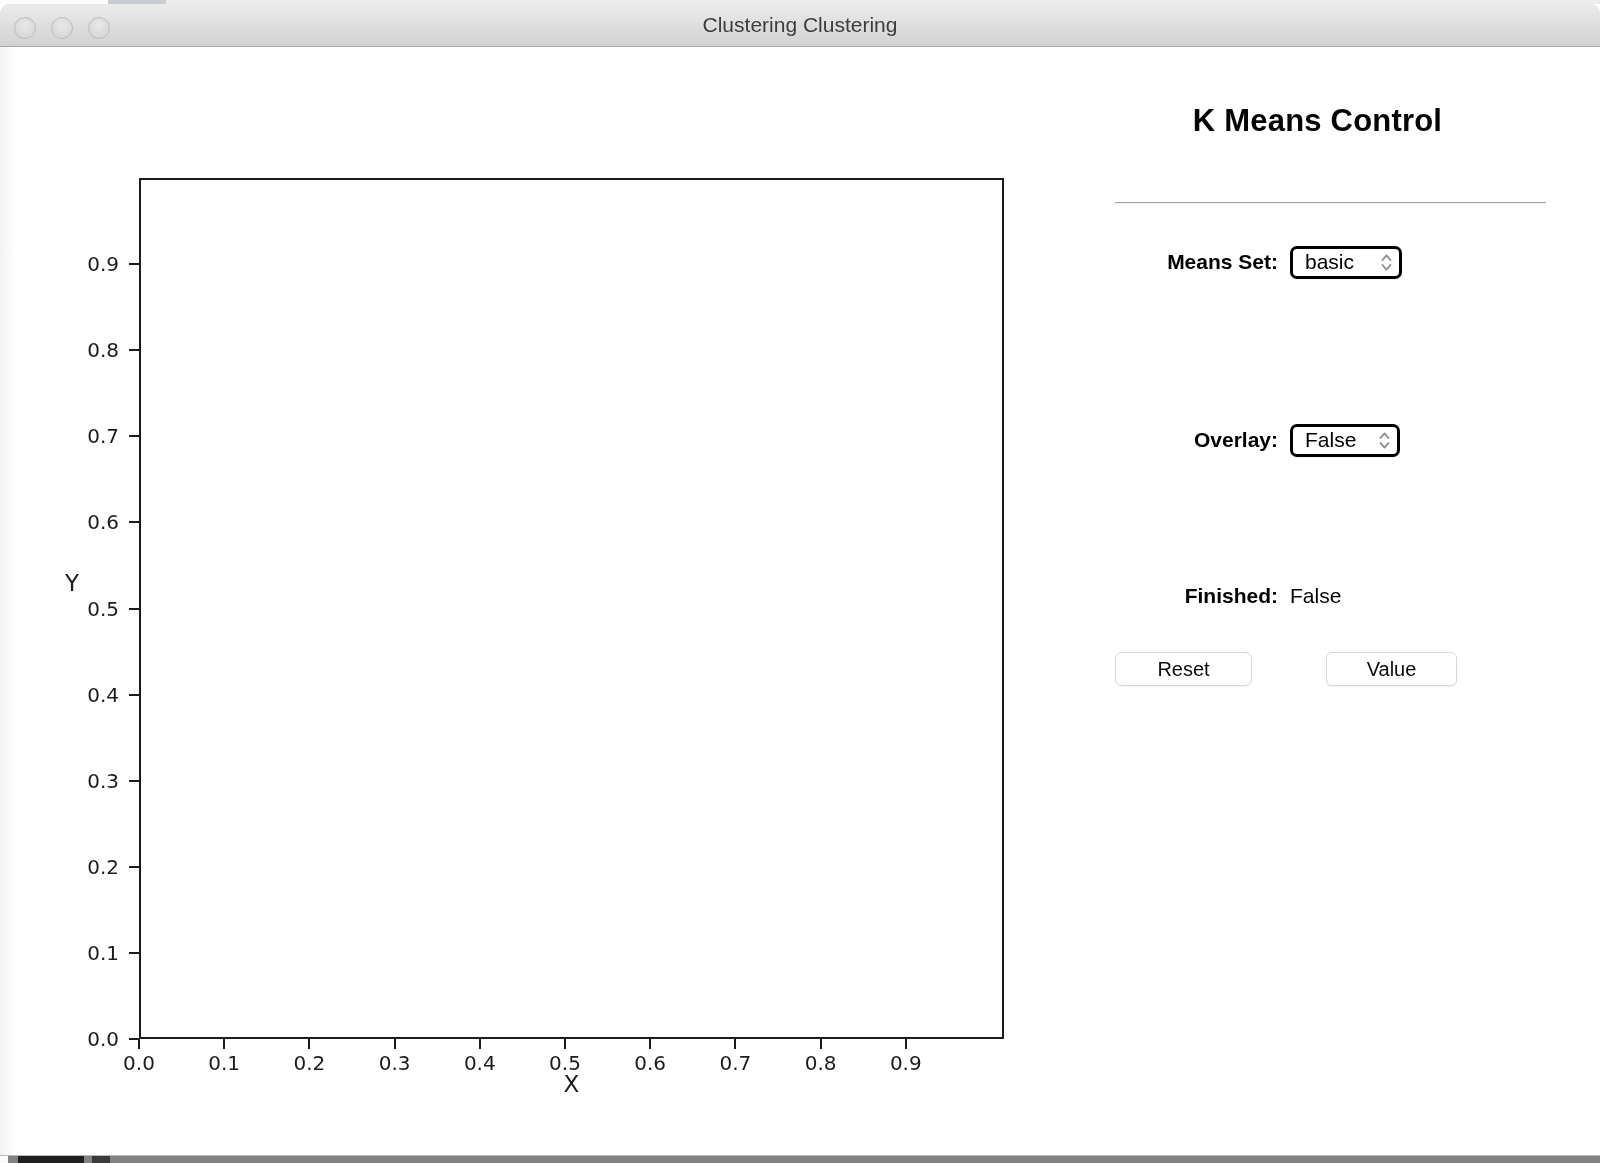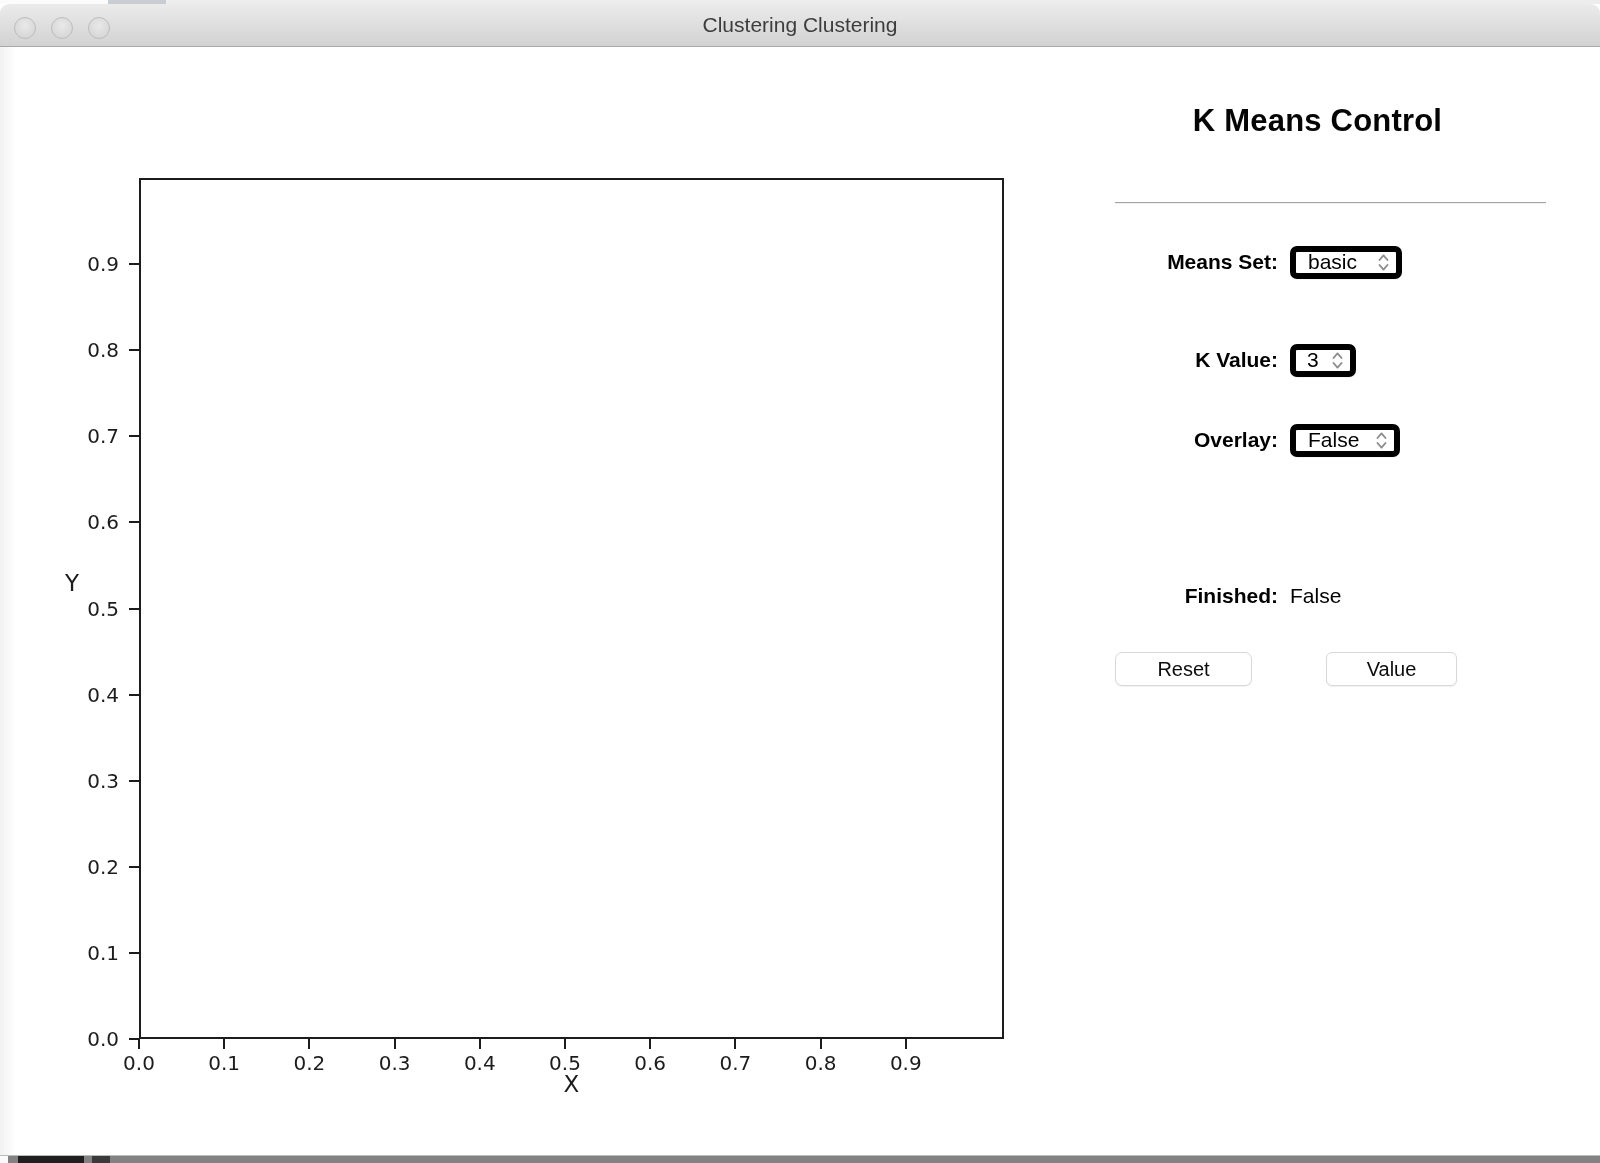--- a/index.html
+++ b/index.html
@@ -56,21 +56,21 @@
   .divider { position:absolute; top:107px; left:30px; right:4px; height:0;
     border-top:1px solid #a3a3a3; border-bottom:1px solid #f1f1f1; }
 
   .row { position:absolute; left:0; width:100%; height:34px; }
   .row-label { position:absolute; left:0; top:0; width:193px; height:34px; line-height:34px;
     text-align:right; font-weight:700; font-size:21px; color:#000; }
   .row-control { position:absolute; left:205px; top:0; height:34px; display:flex; align-items:center; }
 
   .select {
     display:flex; align-items:center; justify-content:space-between; box-sizing:border-box;
-    background:#fff; border:6px solid #000000; border-radius:7px; height:33px;
+    background:#fff; border:3px solid #000000; border-radius:7px; height:33px;
     padding:0 7px 0 12px; font-size:21px; color:#000;
     box-shadow:0 1px 1px rgba(0,0,0,0.05); cursor:default;
   }
   .select .chev { margin-left:10px; display:flex; flex:0 0 auto; }
   .static-value { font-size:21px; color:#000; line-height:34px; }
 
   .btn {
     position:absolute; height:34px; box-sizing:border-box;
     background:#fff; border:1px solid #d8d8d8; border-radius:6px;
     font-size:20px; color:#0c0c0c; display:flex; align-items:center; justify-content:center;
@@ -167,34 +167,20 @@
         <span class="chev">
           <svg width="11" height="19" viewBox="0 0 11 19">
             <path d="M1.5 7 L5.5 2.4 L9.5 7" stroke="#8e8e8e" stroke-width="1.9" fill="none" stroke-linecap="round" stroke-linejoin="round"></path>
             <path d="M1.5 12 L5.5 16.6 L9.5 12" stroke="#8e8e8e" stroke-width="1.9" fill="none" stroke-linecap="round" stroke-linejoin="round"></path>
           </svg>
         </span>
       </div>
     </div>
   </div>
 
-  <div class="row row-kvalue">
-    <div class="row-label">K Value:</div>
-    <div class="row-control">
-      <div class="select" style="width:66px; padding-left:11px;">
-        <span>3</span>
-        <span class="chev" style="margin-left:6px;">
-          <svg width="11" height="19" viewBox="0 0 11 19">
-            <path d="M1.5 7 L5.5 2.4 L9.5 7" stroke="#8e8e8e" stroke-width="1.9" fill="none" stroke-linecap="round" stroke-linejoin="round"></path>
-            <path d="M1.5 12 L5.5 16.6 L9.5 12" stroke="#8e8e8e" stroke-width="1.9" fill="none" stroke-linecap="round" stroke-linejoin="round"></path>
-          </svg>
-        </span>
-      </div>
-    </div>
-  </div>
 
   <div class="row row-overlay">
     <div class="row-label">Overlay:</div>
     <div class="row-control">
       <div class="select" style="width:110px;">
         <span>False</span>
         <span class="chev">
           <svg width="11" height="19" viewBox="0 0 11 19">
             <path d="M1.5 7 L5.5 2.4 L9.5 7" stroke="#8e8e8e" stroke-width="1.9" fill="none" stroke-linecap="round" stroke-linejoin="round"></path>
             <path d="M1.5 12 L5.5 16.6 L9.5 12" stroke="#8e8e8e" stroke-width="1.9" fill="none" stroke-linecap="round" stroke-linejoin="round"></path>

